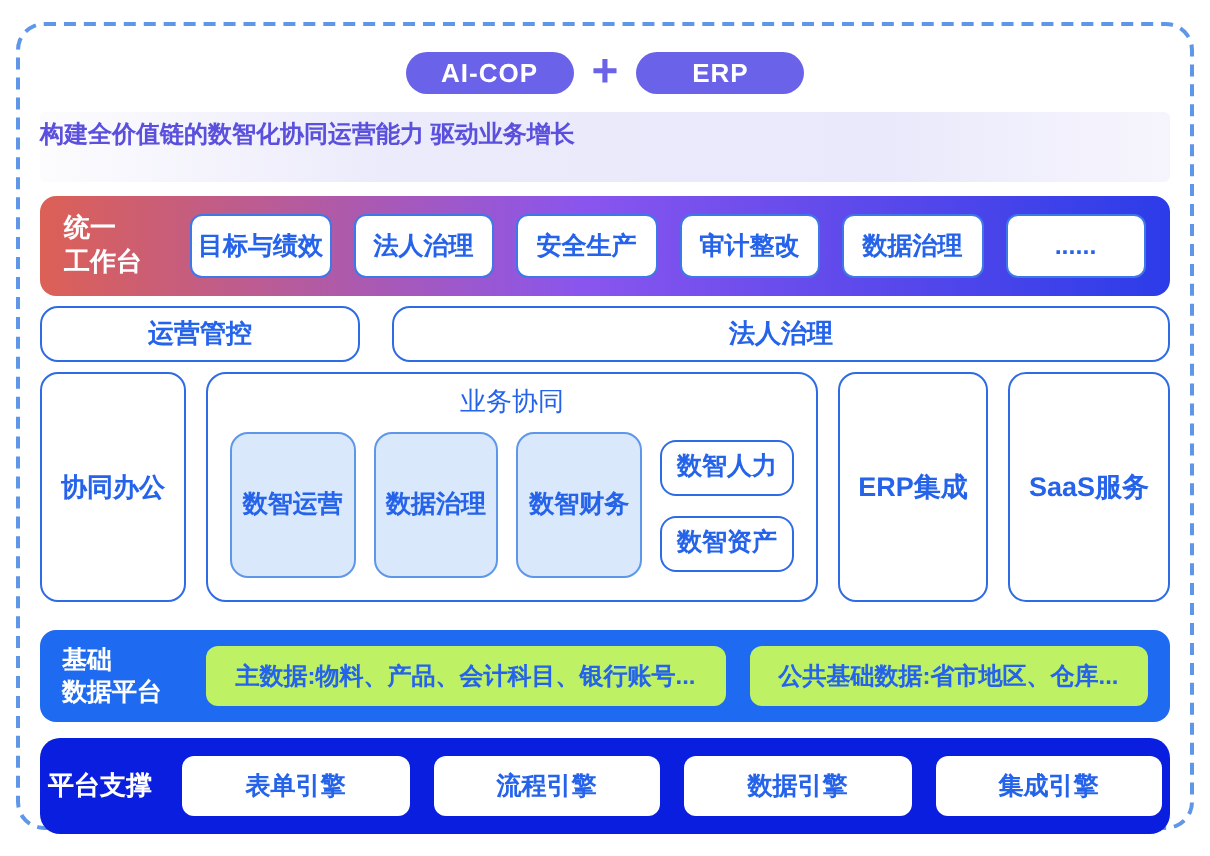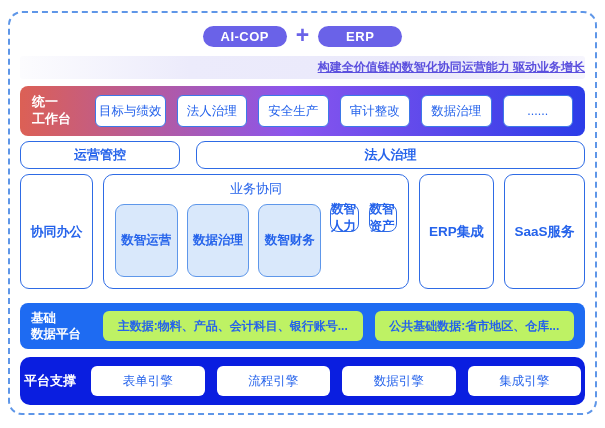--- a/index.html
+++ b/index.html
@@ -5,45 +5,45 @@
   html,body{margin:0;padding:0;background:#ffffff;}
   body{width:605px;height:428px;position:relative;font-family:"Liberation Sans","DejaVu Sans",sans-serif;overflow:hidden;}
   .frame{position:absolute;left:8px;top:11px;width:589px;height:404px;box-sizing:border-box;
          border:2px dashed #5E96E8;border-radius:14px;padding:10px;display:flex;flex-direction:column;}
   
   .pills-row{display:flex;justify-content:center;align-items:center;gap:9px;margin-top:3px;flex:0 0 auto;}
   .pill{background:#6A62E8;color:#fff;font-weight:bold;font-size:13px;width:84px;height:21px;line-height:21px;
         text-align:center;border-radius:999px;letter-spacing:.5px;}
   .plus{color:#6A62E8;font-size:23px;font-weight:bold;line-height:1;margin-top:-2px;}
   
-  .banner{margin-top:9px;height:23px;line-height:23px;text-align:right;font-size:12px;font-weight:bold;color:#5B50DE;
-          background:linear-gradient(90deg,#FCFCFE 0%,#ECEBFB 30%,#EAE9FB 75%,#F6F5FD 100%);border-radius:3px;flex:0 0 auto;text-decoration:underline;}
+  .banner{margin-top:9px;height:35px;line-height:23px;text-align:left;font-size:12px;font-weight:bold;color:#5B50DE;
+          background:linear-gradient(90deg,#FCFCFE 0%,#ECEBFB 30%,#EAE9FB 75%,#F6F5FD 100%);border-radius:3px;flex:0 0 auto;}
   
   .bar-unified{margin-top:7px;height:50px;flex:0 0 auto;border-radius:8px;
                background:linear-gradient(90deg,#DC6055 0%,#8A55EE 48%,#2B3CE8 100%);
                display:flex;align-items:center;padding:0 12px;gap:11px;box-sizing:border-box;}
   .bar-label{color:#fff;font-weight:bold;font-size:13px;line-height:1.3;white-space:pre-line;flex:0 0 auto;width:52px;}
   .chip{flex:1;background:#fff;border-radius:6px;height:32px;display:flex;align-items:center;justify-content:center;
-        color:#2563EB;font-weight:normal;font-size:12.5px;box-sizing:border-box;text-align:center;}
+        color:#2563EB;font-weight:bold;font-size:12.5px;box-sizing:border-box;text-align:center;}
   .chip.bordered{border:1px solid #3D78E8;}
   
   .row-mid{margin-top:5px;display:flex;gap:16px;height:28px;flex:0 0 auto;}
   .box-outline{background:#fff;border:1.5px solid #2E6BE5;border-radius:9px;display:flex;align-items:center;justify-content:center;
                color:#2563EB;font-weight:bold;font-size:13px;box-sizing:border-box;}
   .ops{width:160px;} .smart{flex:1;}
   
   .row-collab{margin-top:5px;display:flex;gap:10px;height:115px;flex:0 0 auto;}
   .office-box{width:73px;font-size:13px;}
   .biz-container{flex:1;border:1.5px solid #2E6BE5;border-radius:10px;box-sizing:border-box;background:#fff;
                  display:flex;flex-direction:column;padding:5px 11px 11px;}
   .biz-title{text-align:center;color:#2563EB;font-weight:normal;font-size:13px;margin-bottom:6px;flex:0 0 auto;}
   .biz-body{flex:1;display:flex;gap:9px;min-height:0;}
   .biz-main{flex:1;background:#D9E8FB;border:1px solid #5E97EA;border-radius:9px;display:flex;align-items:center;
             justify-content:center;color:#2563EB;font-weight:bold;font-size:12.5px;box-sizing:border-box;}
-  .biz-side{width:67px;display:flex;flex-direction:row;justify-content:center;gap:10px;flex:0 0 auto;}
+  .biz-side{width:67px;display:flex;flex-direction:column;justify-content:center;gap:10px;flex:0 0 auto;}
   .side-box{height:28px;background:#fff;border:1.5px solid #2E6BE5;border-radius:8px;display:flex;align-items:center;
             justify-content:center;color:#2563EB;font-weight:bold;font-size:12.5px;box-sizing:border-box;}
   .erp-box{width:75px;font-size:13.5px;} .saas-box{width:81px;font-size:13.5px;}
   
   .bar-base{margin-top:14px;height:46px;background:#1E6BF2;border-radius:8px;display:flex;align-items:center;gap:12px;
             padding:0 11px;box-sizing:border-box;flex:0 0 auto;}
   .base-label{color:#fff;font-weight:bold;font-size:12.5px;line-height:1.3;white-space:pre-line;flex:0 0 auto;width:60px;}
   .base-chip{background:#bef264;border-radius:6px;height:30px;display:flex;align-items:center;justify-content:center;
              color:#2563EB;font-weight:bold;font-size:12px;padding:0 6px;box-sizing:border-box;white-space:nowrap;overflow:hidden;}
   .base-chip.first{flex:1.32;} .base-chip.second{flex:1;}

